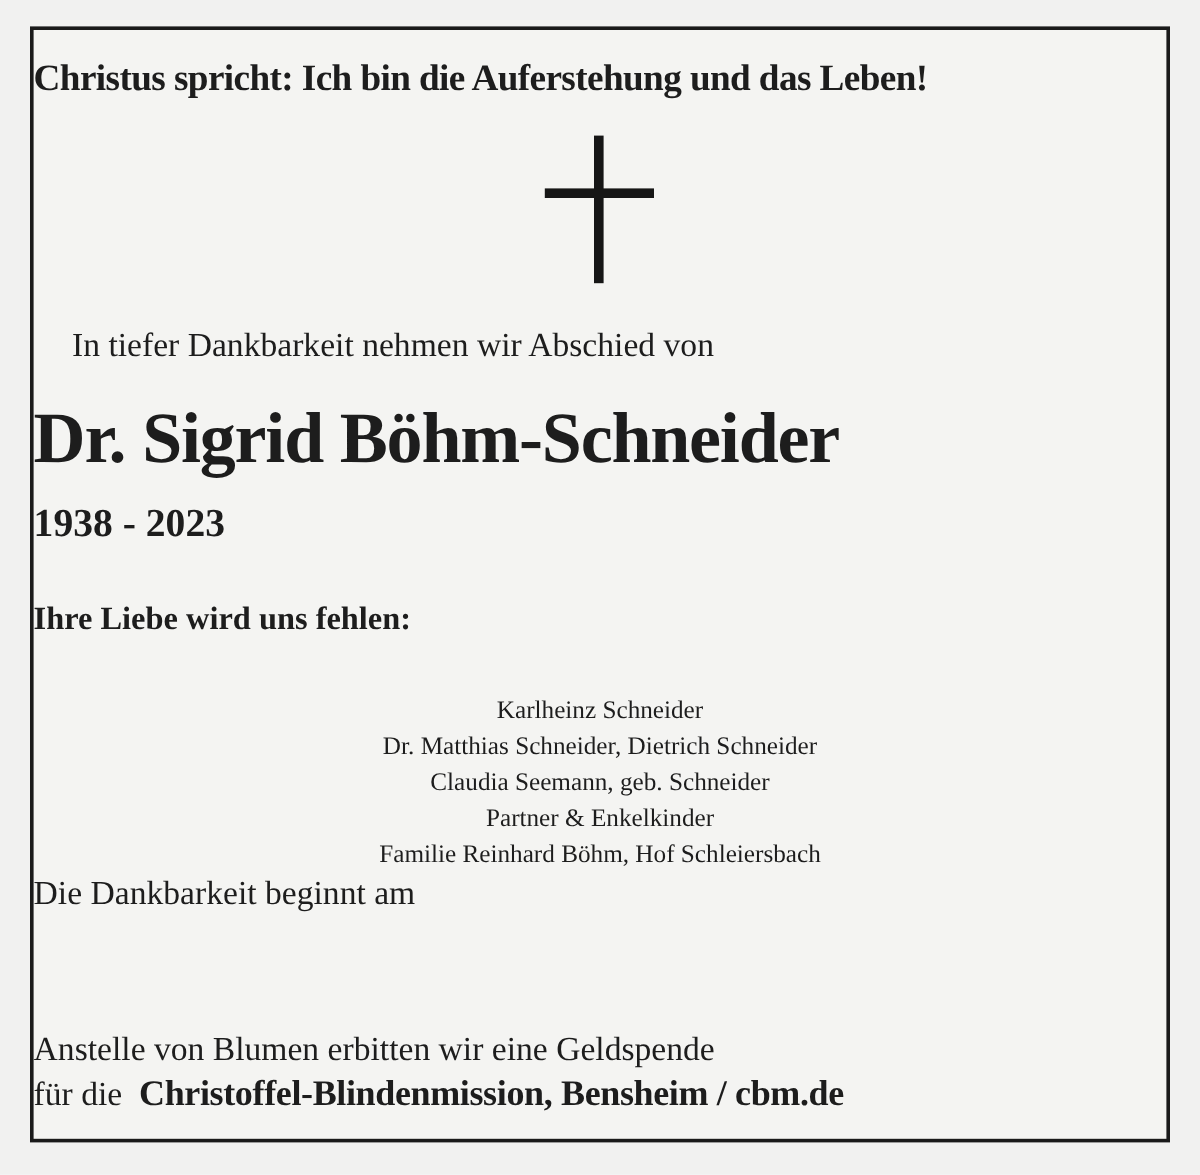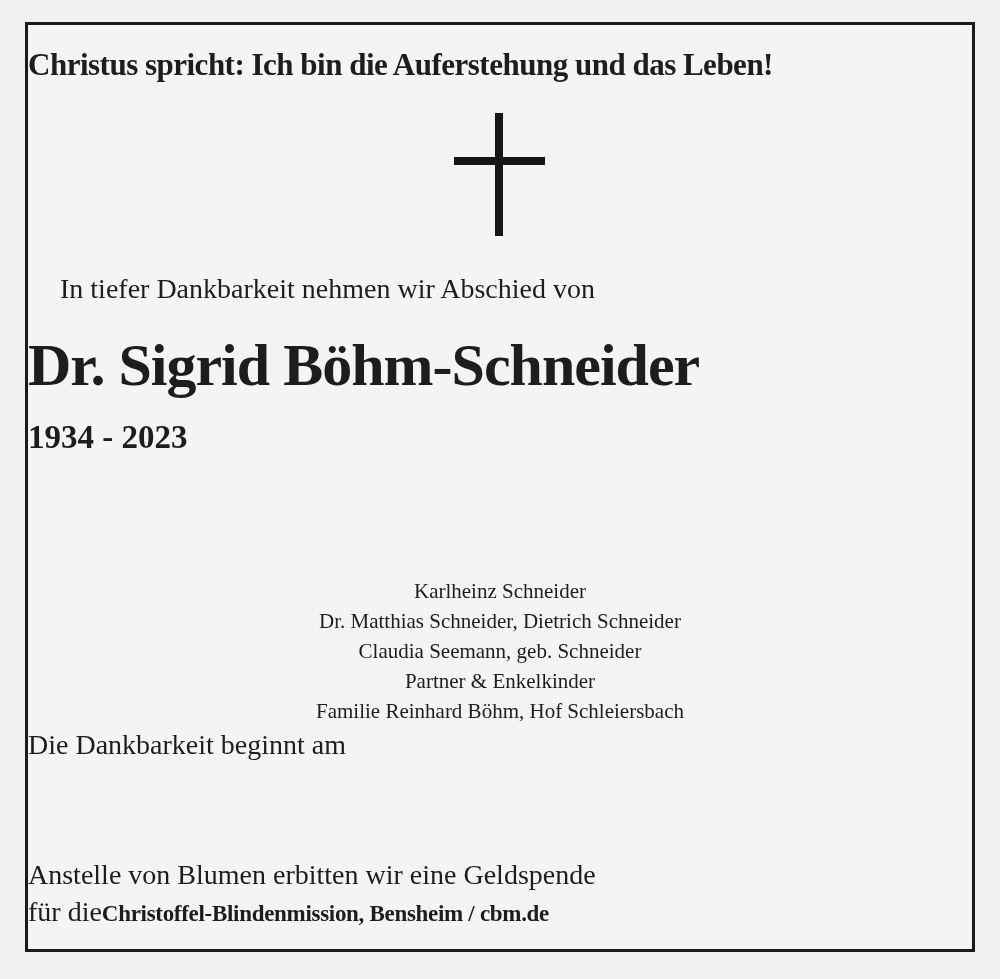--- a/index.html
+++ b/index.html
@@ -99,45 +99,46 @@
     font-size: 21px;
     line-height: 30px;
     white-space: nowrap;
   }
   .funeral-1 { top: 703px; font-size: 28px; line-height: 34px; }
   .funeral-2 { top: 739px; font-size: 30px; line-height: 36px; font-weight: bold; letter-spacing: -0.5px; }
   .funeral-3 { top: 776px; font-size: 28px; line-height: 34px; }
   .donation-1 { top: 833px; font-size: 28px; line-height: 34px; }
   .donation-2 { top: 870px; font-size: 28px; line-height: 34px; }
   .donation-2 .org {
-    font-size: 23px;
+    font-size: 30px;
     font-weight: bold;
-    margin-left: 0;
+    margin-left: 14px;
     letter-spacing: -0.3px;
   }
 </style>
 </head>
 <body>
 
 <div class="stage">
   <div class="card">
 
     <div class="line verse">Christus spricht: Ich bin die Auferstehung und das Leben!</div>
 
     <div class="cross">
       <div class="v-bar"></div>
       <div class="h-bar"></div>
     </div>
 
     <div class="line intro">In tiefer Dankbarkeit nehmen wir Abschied von</div>
 
     <div class="line deceased">Dr. Sigrid Böhm-Schneider</div>
 
-    <div class="line years">1934 - 2023</div>
+    <div class="line years">1938 - 2023</div>
 
+    <div class="line mourners-heading">Ihre Liebe wird uns fehlen:</div>
 
     <div class="mourners">
       <div class="mourner-line">Karlheinz Schneider</div>
       <div class="mourner-line">Dr. Matthias Schneider, Dietrich Schneider</div>
       <div class="mourner-line">Claudia Seemann, geb. Schneider</div>
       <div class="mourner-line">Partner &amp; Enkelkinder</div>
       <div class="mourner-line">Familie Reinhard Böhm, Hof Schleiersbach</div>
     </div>
 
     <div class="line funeral-1">Die Dankbarkeit beginnt am</div>

